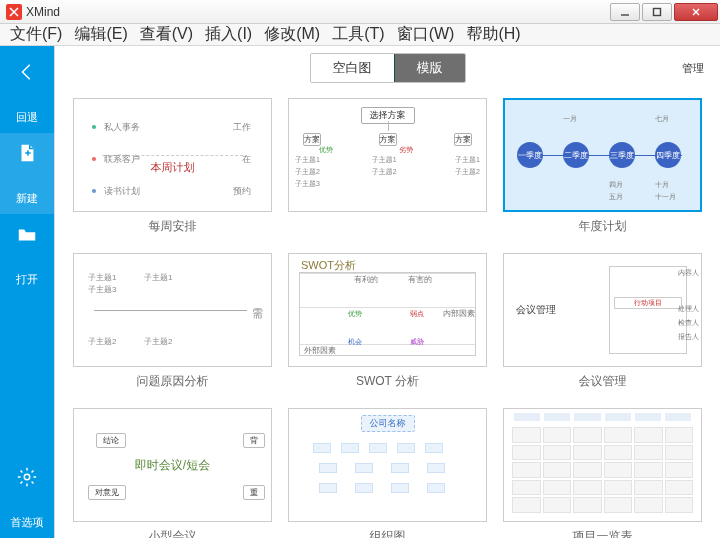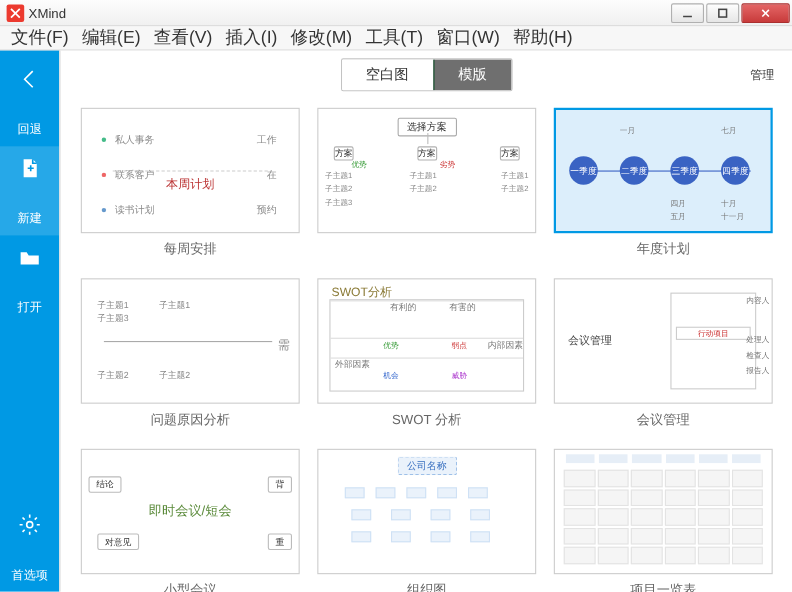--- a/index.html
+++ b/index.html
@@ -234,21 +234,21 @@
           </div>
           <div class="card-title">问题原因分析</div>
         </div>
 
         <div class="card">
           <div class="thumb t5">
             <div class="title">SWOT分析</div>
             <div class="tbl">
               <div class="row" style="top:0;height:16px;"><span style="margin-left:50px">有利的</span><span style="margin-left:30px">有害的</span></div>
               <div class="row" style="top:34px;text-align:right;">内部因素</div>
-              <div class="row" style="top:52px;font-family:Liberation Mono, monospace;">外部因素</div>
+              <div class="row" style="top:71px;font-family:Liberation Mono, monospace;">外部因素</div>
               <span style="position:absolute;left:48px;top:36px;font-size:7px;color:#393">优势</span>
               <span style="position:absolute;left:110px;top:36px;font-size:7px;color:#c33">弱点</span>
               <span style="position:absolute;left:48px;top:64px;font-size:7px;color:#36c">机会</span>
               <span style="position:absolute;left:110px;top:64px;font-size:7px;color:#a3c">威胁</span>
             </div>
           </div>
           <div class="card-title">SWOT 分析</div>
         </div>
 
         <div class="card">
@@ -261,21 +261,21 @@
             <span class="sm" style="top:50px">处理人</span>
             <span class="sm" style="top:64px">检查人</span>
             <span class="sm" style="top:78px">报告人</span>
           </div>
           <div class="card-title">会议管理</div>
         </div>
 
         <div class="card">
           <div class="thumb t7">
             <span class="center">即时会议/短会</span>
-            <div class="bx" style="left:6px;top:24px">结论</div>
+            <div class="bx" style="left:22px;top:24px">结论</div>
             <div class="bx" style="left:14px;top:76px">对意见</div>
             <div class="bx" style="right:6px;top:24px">背</div>
             <div class="bx" style="right:6px;top:76px">重</div>
           </div>
           <div class="card-title">小型会议</div>
         </div>
 
         <div class="card">
           <div class="thumb t8">
             <div class="root">公司名称</div>

